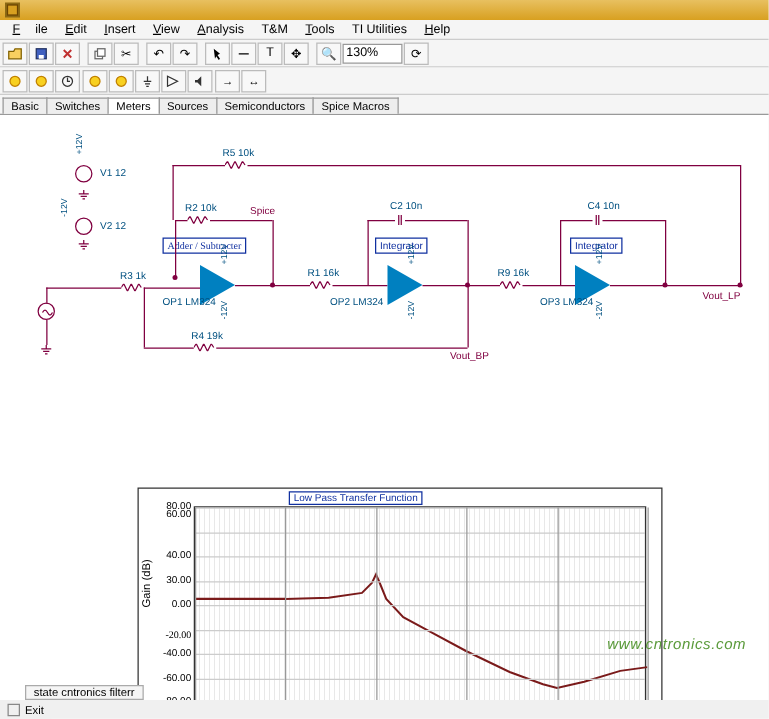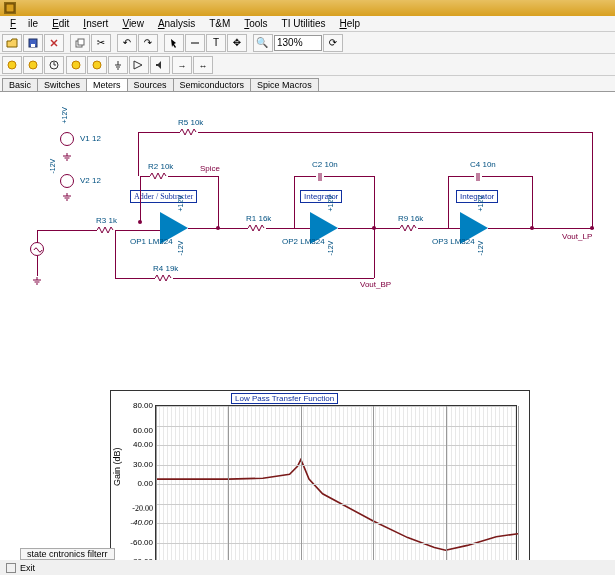--- a/index.html
+++ b/index.html
@@ -281,21 +281,21 @@
         </svg>
     </div>
     <div class="complabel" style="left:312px;top:68px;">C2 10n</div>
     <div class="wire wireh" style="left:294px;top:84px;width:22px;"></div>
     <div class="wire wirev" style="left:294px;top:84px;height:52px;"></div>
     <div class="wire wireh" style="left:324px;top:84px;width:50px;"></div>
     <div class="wire wirev" style="left:374px;top:84px;height:52px;"></div>
 
     <div class="blocklabel" style="left:300px;top:98px;">Integrator</div>
     <div class="opamp" style="left:310px;top:120px;"></div>
-    <div class="complabel" style="left:282px;top:145px;">OP2 LM324</div>
+    <div class="complabel" style="left:264px;top:145px;">OP2 LM324</div>
     <div class="raillabel" style="left:330px;top:116px;">+12V</div>
     <div class="raillabel" style="left:330px;top:160px;">-12V</div>
     <div class="wire wireh" style="left:338px;top:136px;width:62px;"></div>
     <div class="node" style="left:374px;top:136px;"></div>
 
     <div class="resistor" style="left:155px;top:183px;">
       <svg width="18" height="6">
           <path d="M0 3l2-3 3 6 3-6 3 6 3-6 2 3" stroke="#800040" fill="none"></path>
         </svg>
     </div>
@@ -357,29 +357,30 @@
         <div class="vgrid" style="left: 72.4px;"></div>
         <div class="vgrid" style="left: 144.8px;"></div>
         <div class="vgrid" style="left: 217.2px;"></div>
         <div class="vgrid" style="left: 289.6px;"></div>
         <div class="vgrid" style="left: 362px;"></div>
       </div>
     <div class="ylabel">Gain (dB)</div>
 
   <div class="ytick" style="top: 170px;">-80.00</div>
       <div class="ytick" style="top: 150.5px;">-60.00</div>
-      <div class="ytick" style="top: 131px; font-style: italic;">-40.00</div>
+      <div class="ytick" style="top: 131px;">-40.00</div>
       <div class="ytick" style="top: 117px; font-family: Liberation Serif, serif;">-20.00</div>
       <div class="ytick" style="top: 92px;">0.00</div>
       <div class="ytick" style="top: 72.5px;">30.00</div>
       <div class="ytick" style="top: 53px;">40.00</div>
-      <div class="ytick" style="top: 39px;">60.00</div>
+      <div class="ytick" style="top: 20px;">60.00</div>
       <div class="ytick" style="top: 14px;">80.00</div>
     </div>
 
+  <div class="watermark">www.cntronics.com</div>
 </div>
 
 <div class="bottomtabs">
   <span class="ftab">state cntronics filterr</span>
 </div>
 
 <div class="statusbar">
   <span class="sicon"></span>
   <span>Exit</span>
 </div>

